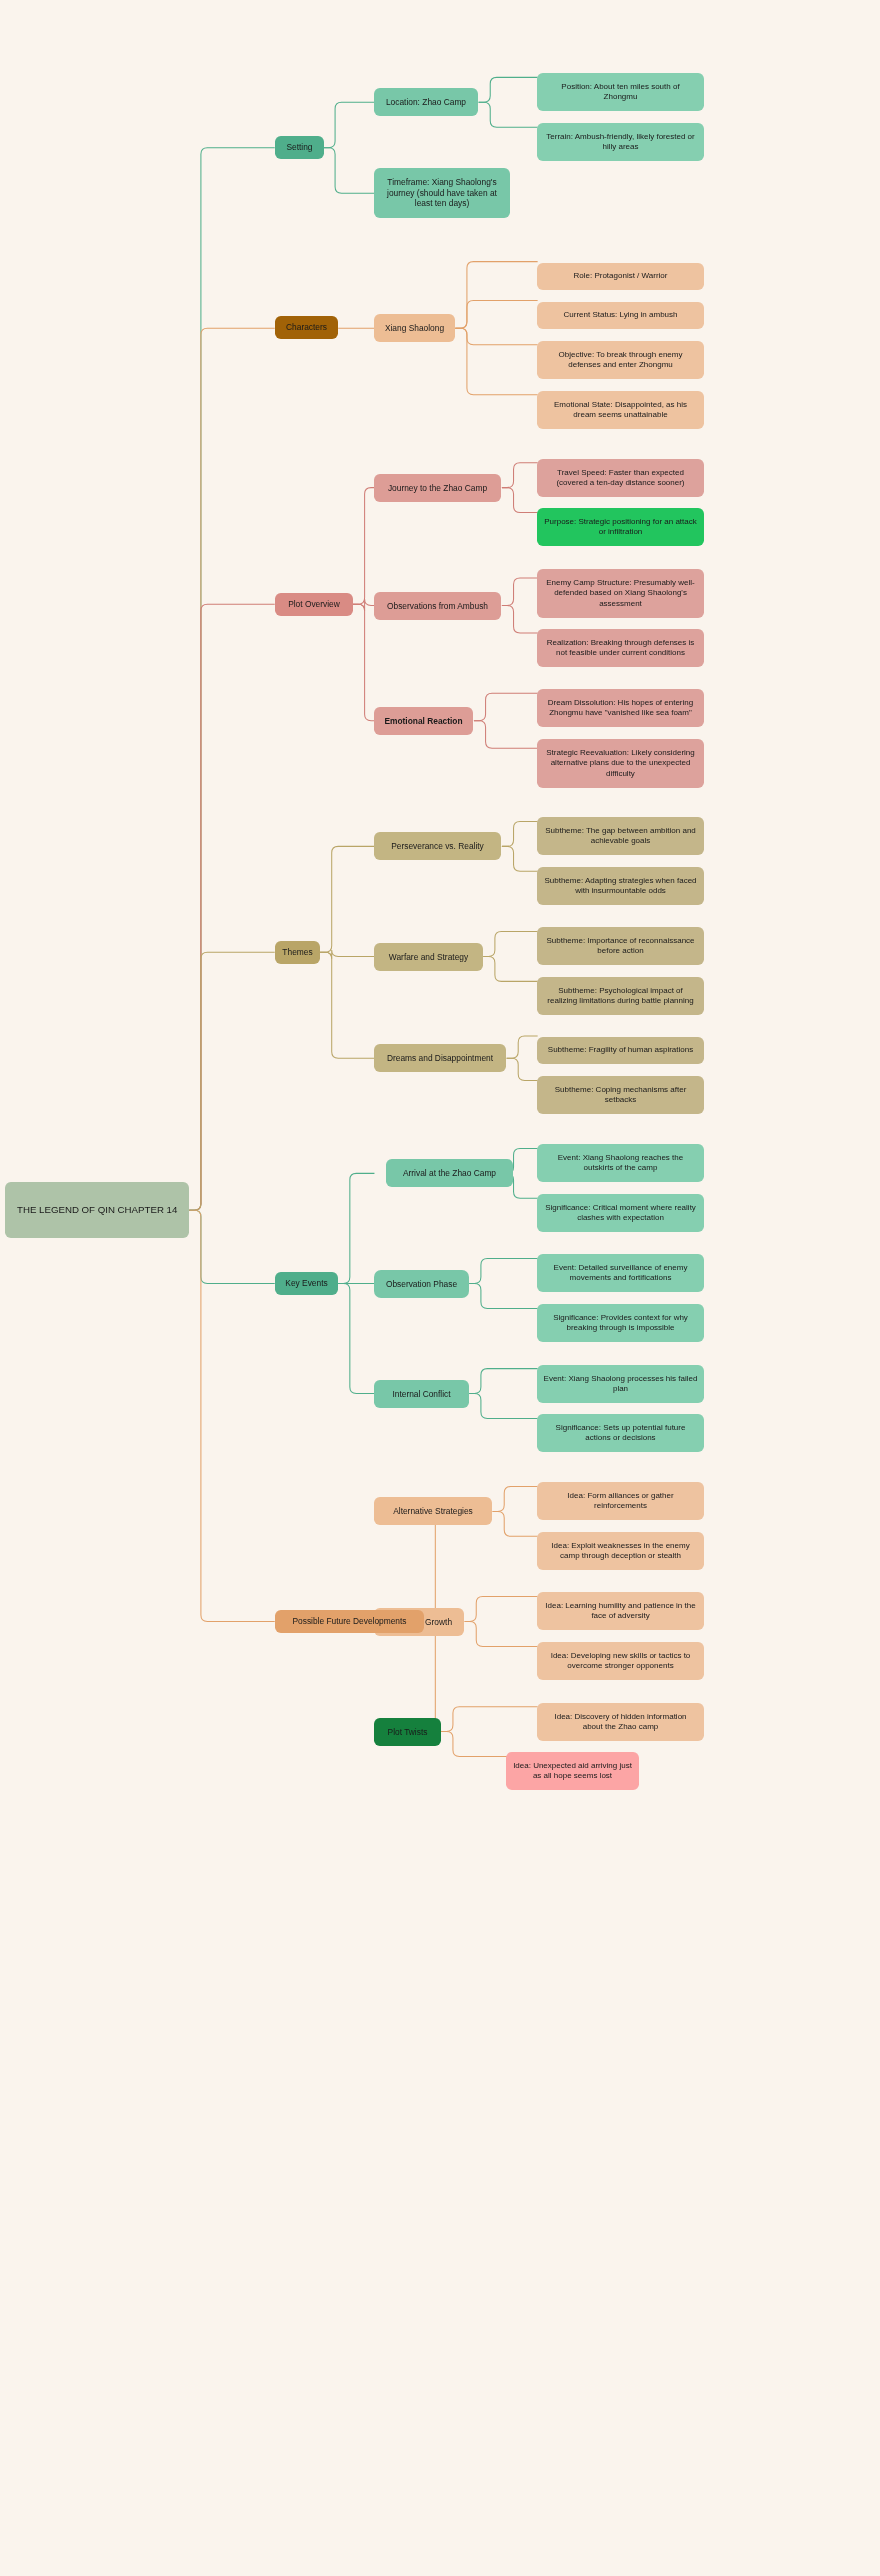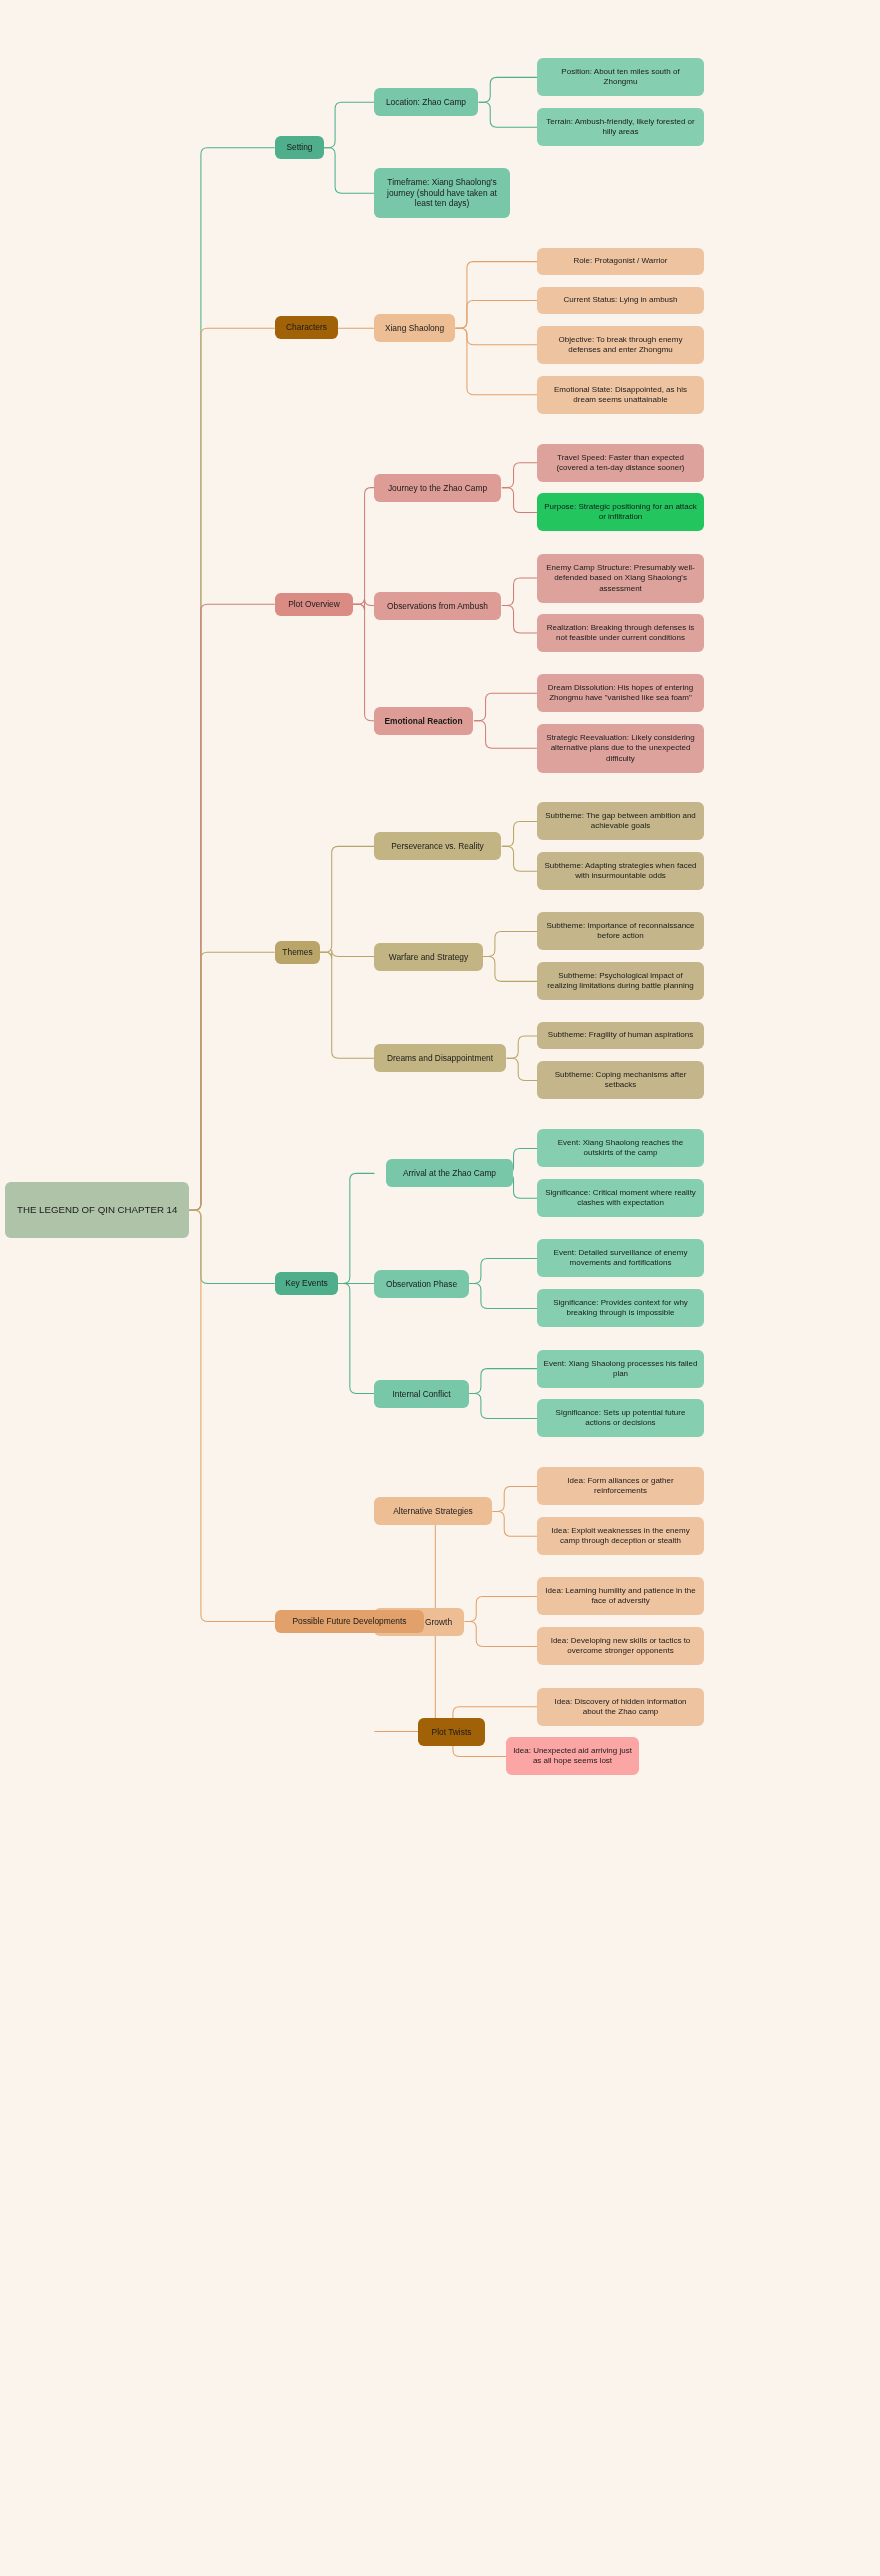--- a/index.html
+++ b/index.html
@@ -22,21 +22,21 @@
     justify-content: center;
     text-align: center;
     color: #1a1a1a;
     line-height: 1.30;
     padding: 3.9px 6.5px;
     box-sizing: border-box;
   }
   .lv0 { font-size: 9.7px; }
   .lv1 { font-size: 8.4px; }
   .lv2 { font-size: 8.4px; }
-  .lv3 { font-size: 8px; }
+  .lv3 { font-size: 8px; margin-top: 15px; }
 </style>
 </head>
 <body>
 
 <div id="mindmap">
   <svg class="links" id="linkLayer" viewBox="0 0 1360 3978">
       <path d="M 738.8 158 H 746.8 Q 756.8 158 756.8 148 V 129.5 Q 756.8 119.5 766.8 119.5 H 830" fill="none" stroke="#4fae8b" stroke-width="1.6"></path>
       <path d="M 738.8 158 H 746.8 Q 756.8 158 756.8 168 V 186.5 Q 756.8 196.5 766.8 196.5 H 830" fill="none" stroke="#4fae8b" stroke-width="1.6"></path>
       <path d="M 499.2 228.25 H 507.20000000000005 Q 517.2 228.25 517.2 218.25 V 168 Q 517.2 158 527.2 158 H 578" fill="none" stroke="#4fae8b" stroke-width="1.6"></path>
       <path d="M 499.2 228.25 H 507.20000000000005 Q 517.2 228.25 517.2 238.25 V 288.5 Q 517.2 298.5 527.2 298.5 H 578" fill="none" stroke="#4fae8b" stroke-width="1.6"></path>
@@ -229,21 +229,21 @@
       </div>
       <div class="node lv2" style="left: 374px; top: 1608px; width: 90px; height: 28px; background: rgb(237, 189, 148);">
         <span>Character Growth</span>
       </div>
       <div class="node lv3" style="left: 537px; top: 1688px; width: 167px; height: 38px; background: rgb(238, 195, 160);">
         <span>Idea: Discovery of hidden information about the Zhao camp</span>
       </div>
       <div class="node lv3" style="left: 506px; top: 1737px; width: 133px; height: 38px; background: #fca5a5;">
         <span>Idea: Unexpected aid arriving just as all hope seems lost</span>
       </div>
-      <div class="node lv2" style="left: 374px; top: 1718px; width: 67px; height: 28px; background: #a16207; margin-left: 44px;">
+      <div class="node lv2" style="left: 374px; top: 1718px; width: 67px; height: 28px; background: #15803d;">
         <span>Plot Twists</span>
       </div>
       <div class="node lv1" style="left: 275px; top: 1610px; width: 149px; height: 23px; background: rgb(226, 161, 106);">
         <span>Possible Future Developments</span>
       </div>
       <div class="node lv0" style="left: 5.2px; top: 1182px; width: 184px; height: 56px; background: rgb(174, 195, 168);">
         <span>THE LEGEND OF QIN CHAPTER 14</span>
       </div>
     </div>
 </div>

